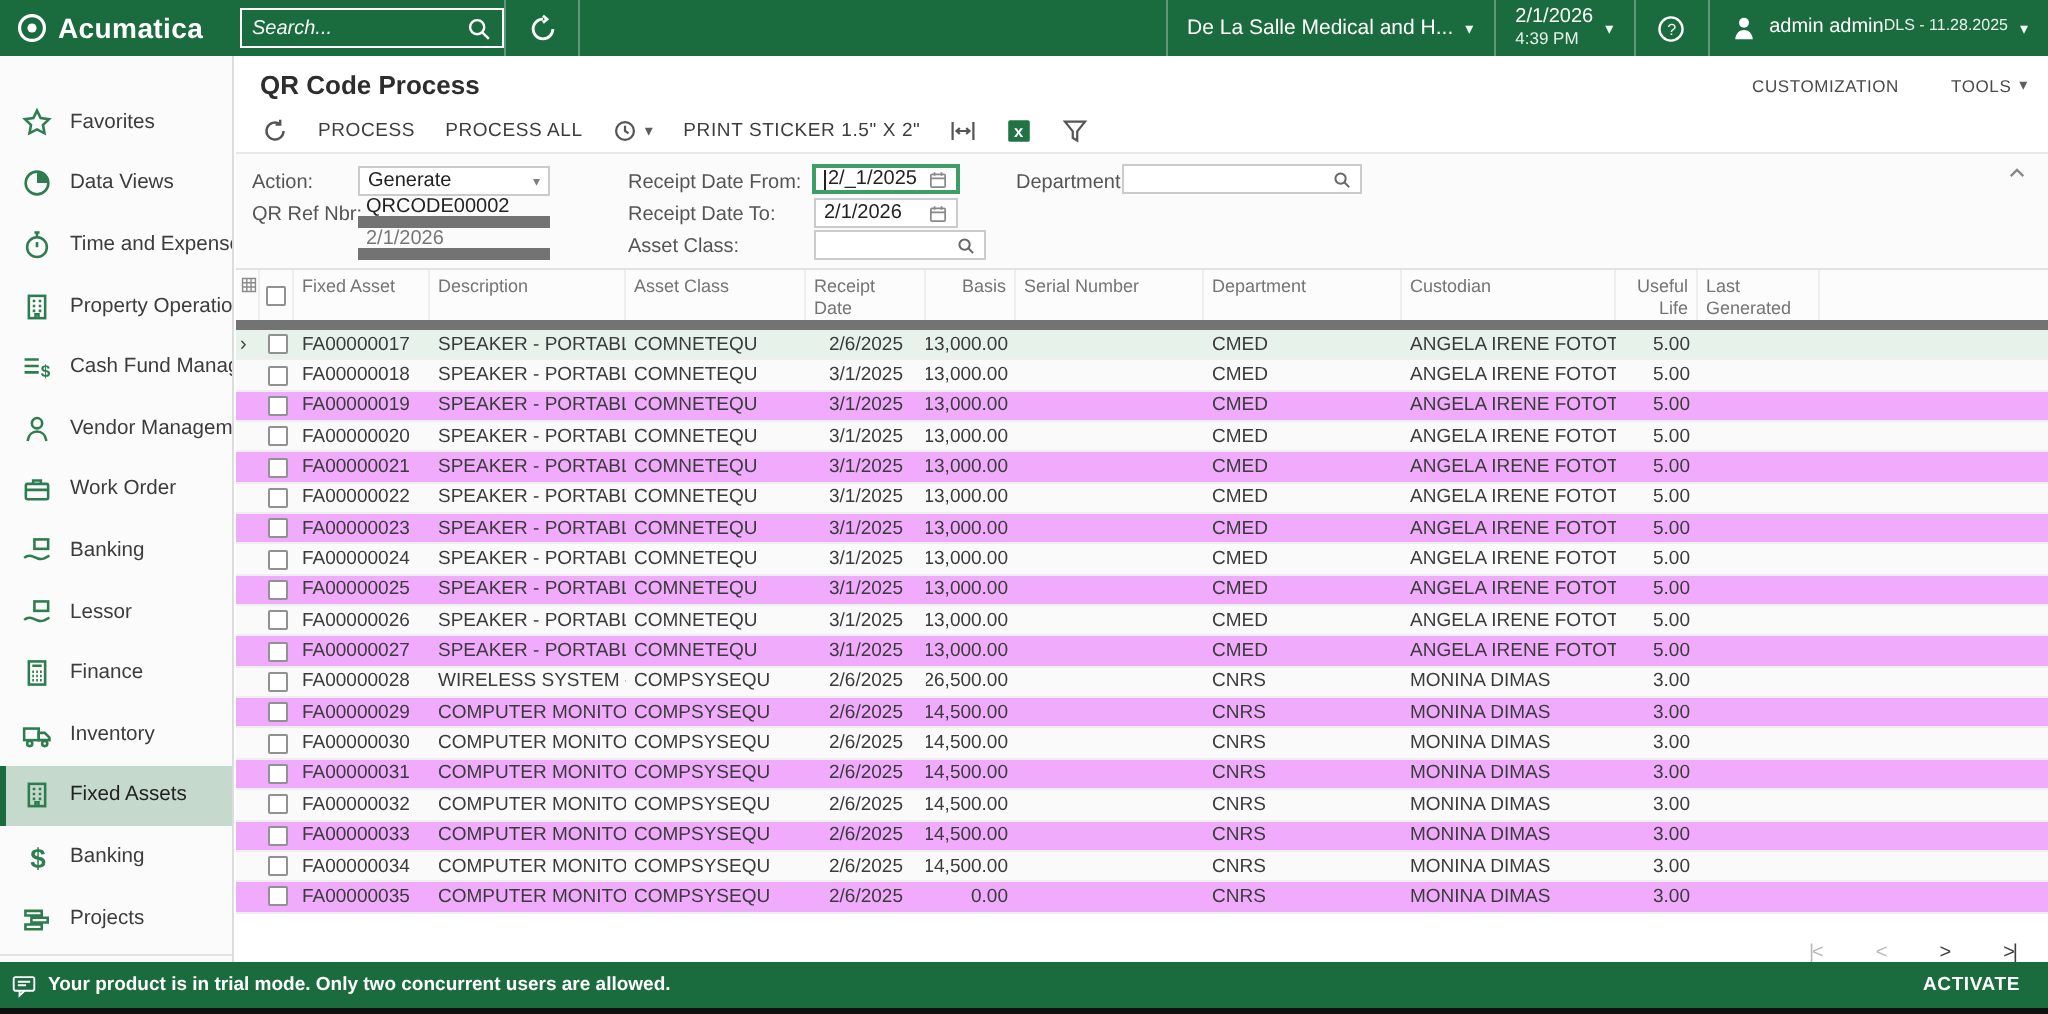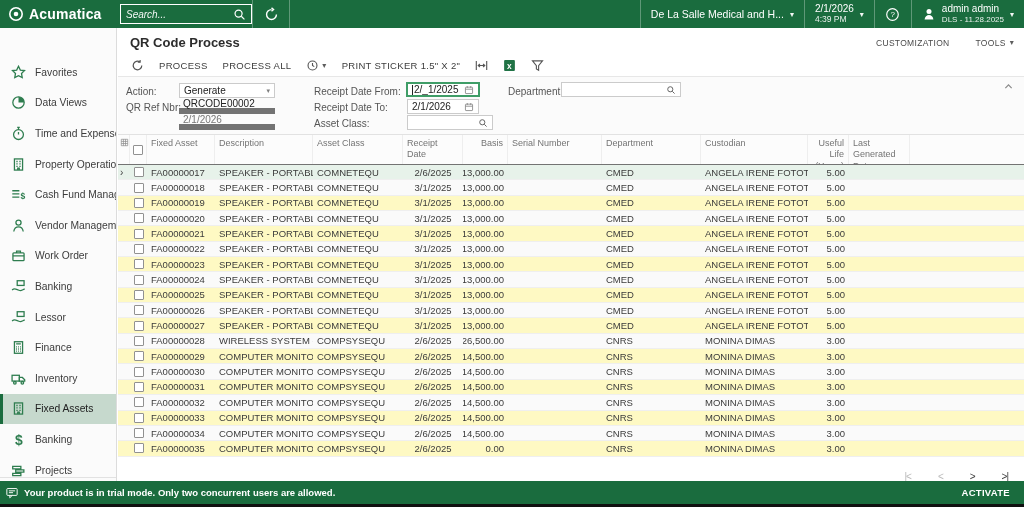--- a/index.html
+++ b/index.html
@@ -15,27 +15,27 @@
   .searchbox input::placeholder { color:#fff; opacity:.95; font-style:italic; }
   .tb-sep { width:1px; background:rgba(255,255,255,.3); margin:0; }
   .tb-btn { display:flex; align-items:center; justify-content:center; width:36px; cursor:pointer; }
   .tb-spacer { flex:1; }
   .tb-seg { display:flex; align-items:center; padding:0 10px; gap:6px; cursor:pointer; }
   .company-name { font-size:10.5px; }
   .chev { font-size:8px; opacity:.95; }
   .dt-lines { display:flex; flex-direction:column; line-height:1.15; text-align:left; }
   .dt-date { font-size:10px; }
   .dt-time { font-size:8.5px; opacity:.9; }
-  .user-lines { display:flex; flex-direction:column; line-height:1.2; }
+  .user-lines { display:flex; line-height:1.2; }
   .user-name { font-size:10px; }
   .user-sub { font-size:8px; opacity:.9; }
 
   
   .sidebar { position:absolute; top:28px; left:0; bottom:15px; width:117px; background:#fbfbfb; border-right:1px solid #dcdcdc; display:flex; flex-direction:column; }
-  .nav { flex:1; overflow:hidden; padding-top:5px;margin-top:24px; }
+  .nav { flex:1; overflow:hidden; padding-top:18px; }
   .nav-item { height:30.6px; display:flex; align-items:center; gap:9px; padding-left:11px; font-size:10.3px; color:#3c3c3c; cursor:pointer; white-space:nowrap; overflow:hidden; }
   .nav-item .icon { flex:none; width:15px; height:15px; }
   .nav-item.selected { background:#c6d9cd; border-left:3px solid #1a6c3e; padding-left:8px; color:#222; }
   .side-bottom { height:15px; border-top:1px solid #e2e2e2; display:flex; align-items:center; justify-content:space-between; padding:0 8px; color:#777; font-size:10px; line-height:10px; }
 
   
   .main { position:absolute; top:28px; left:118px; right:0; bottom:15px; background:#fff; overflow:hidden; }
   .title-row { height:24px; display:flex; align-items:center; padding:5px 10px 0 12px; }
   .page-title { font-size:13px; font-weight:bold; color:#2d2d2d; }
   .title-right { margin-left:auto; display:flex; align-items:center; gap:26px; font-size:8.5px; color:#4a4a4a; letter-spacing:.3px; }
@@ -50,23 +50,23 @@
   .inp { position:absolute; height:15px; border:1px solid #cbcbcb; background:#fff; font-size:10px; color:#222; display:flex; align-items:center; padding:0 4px; }
   .inp .grow { flex:1; }
   .inp.focused { border:2px solid #3f9d67; }
   .cursor { display:inline-block; width:1px; height:10px; background:#222; margin-right:1px; }
   .und { position:absolute; height:15px; border-bottom:6px solid #737373; font-size:10px; color:#222; display:flex; align-items:center; padding:0 4px; }
   .und.muted { color:#777; }
   .collapse-up { position:absolute; top:4px; right:10px; cursor:pointer; }
 
   
   .grid { position:relative; }
-  .grid-header { display:flex; height:31px; background:#fcfcfc; border-top:1px solid #e2e2e2; border-bottom:1px solid #737373; font-size:9px; color:#747474; }
+  .grid-header { display:flex; height:31px; background:#fcfcfc; border-top:1px solid #e2e2e2; border-bottom:5px solid #737373; font-size:9px; color:#747474; }
   .gh { border-right:1px solid #eee; padding:3px 4px 0 4px; overflow:hidden; line-height:1.25; }
-  .gr { display:flex; height:15.35px; border-bottom:1px solid #efefef; background:#fef9c3; font-size:9.5px; color:#3b3b3b; }
+  .gr { display:flex; height:15.35px; border-bottom:1px solid #efefef; background:#f0abfc; font-size:9.5px; color:#3b3b3b; }
   .gr:nth-child(even) { background:#fafafa; }
   .gr.sel { background:#e7f2ea; }
   .gc { padding:0 4px; display:flex; align-items:center; overflow:hidden; white-space:nowrap; }
   .c0 { width:12px; padding:0 0 0 2px; color:#444; font-size:10px; }
   .c1 { width:17px; justify-content:center; padding:0; }
   .c2 { width:68px; }
   .c3 { width:98px; }
   .c4 { width:90px; }
   .c5 { width:60px; justify-content:center; }
   .gh.c5 { text-align:left; }

